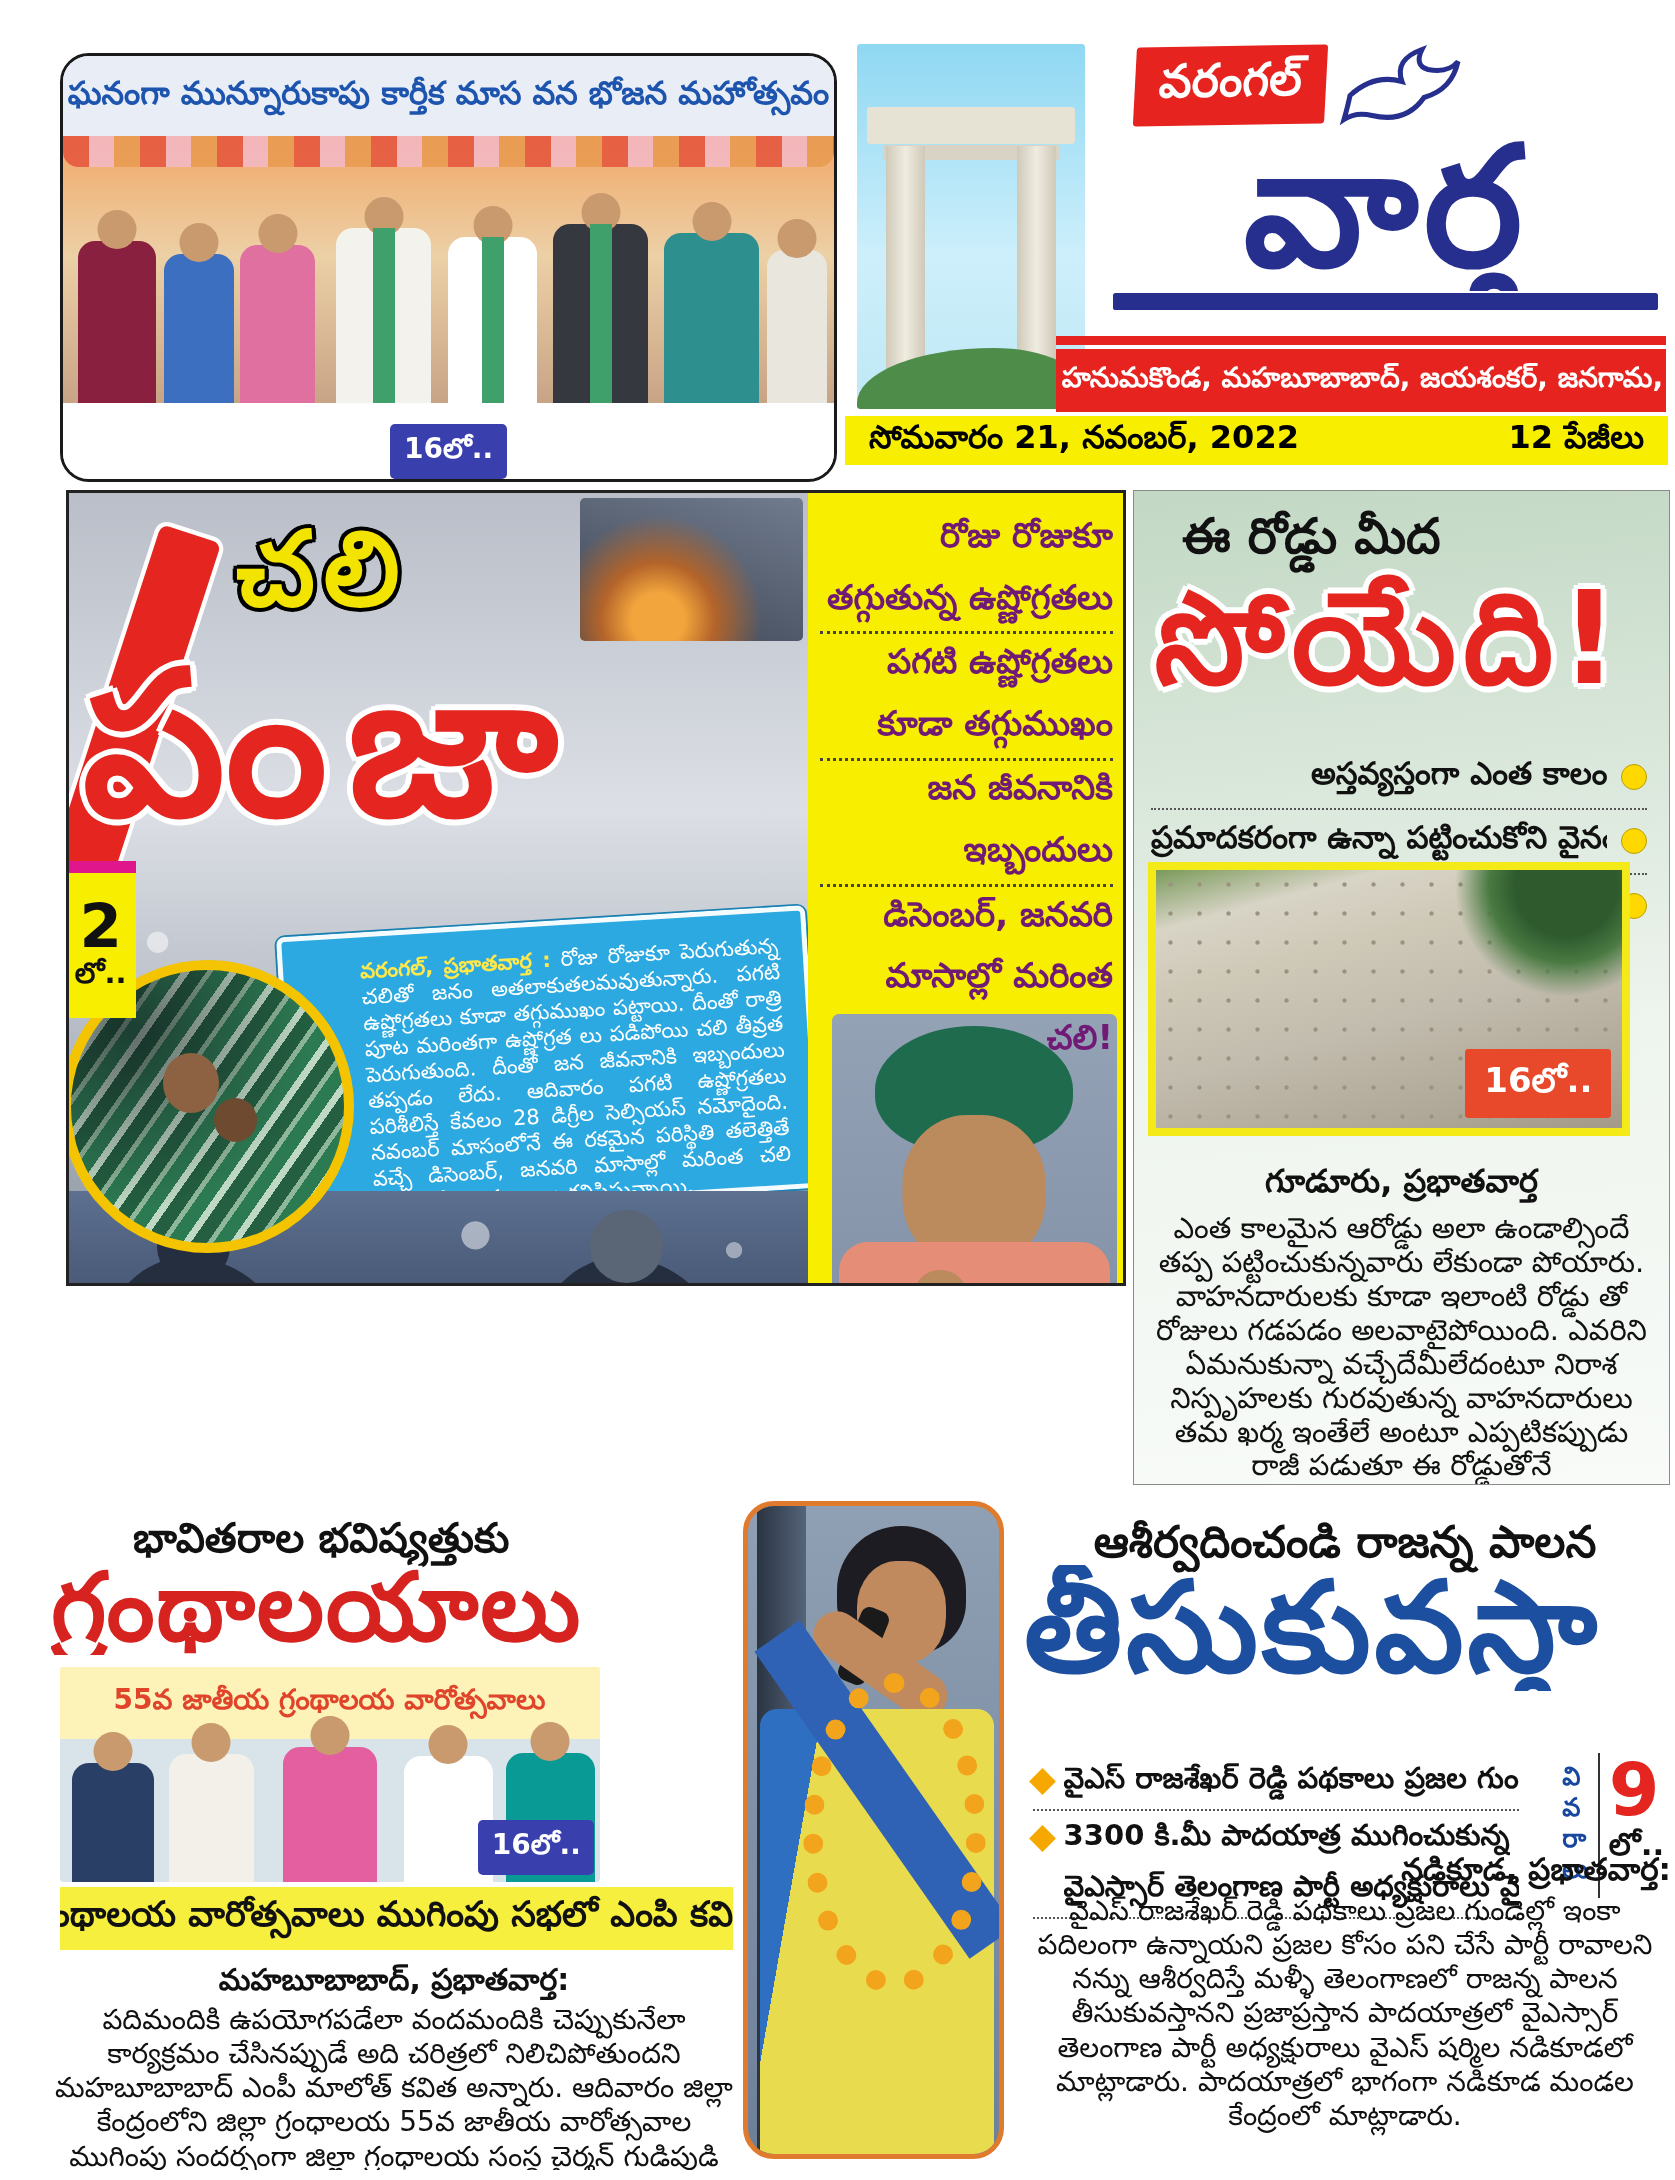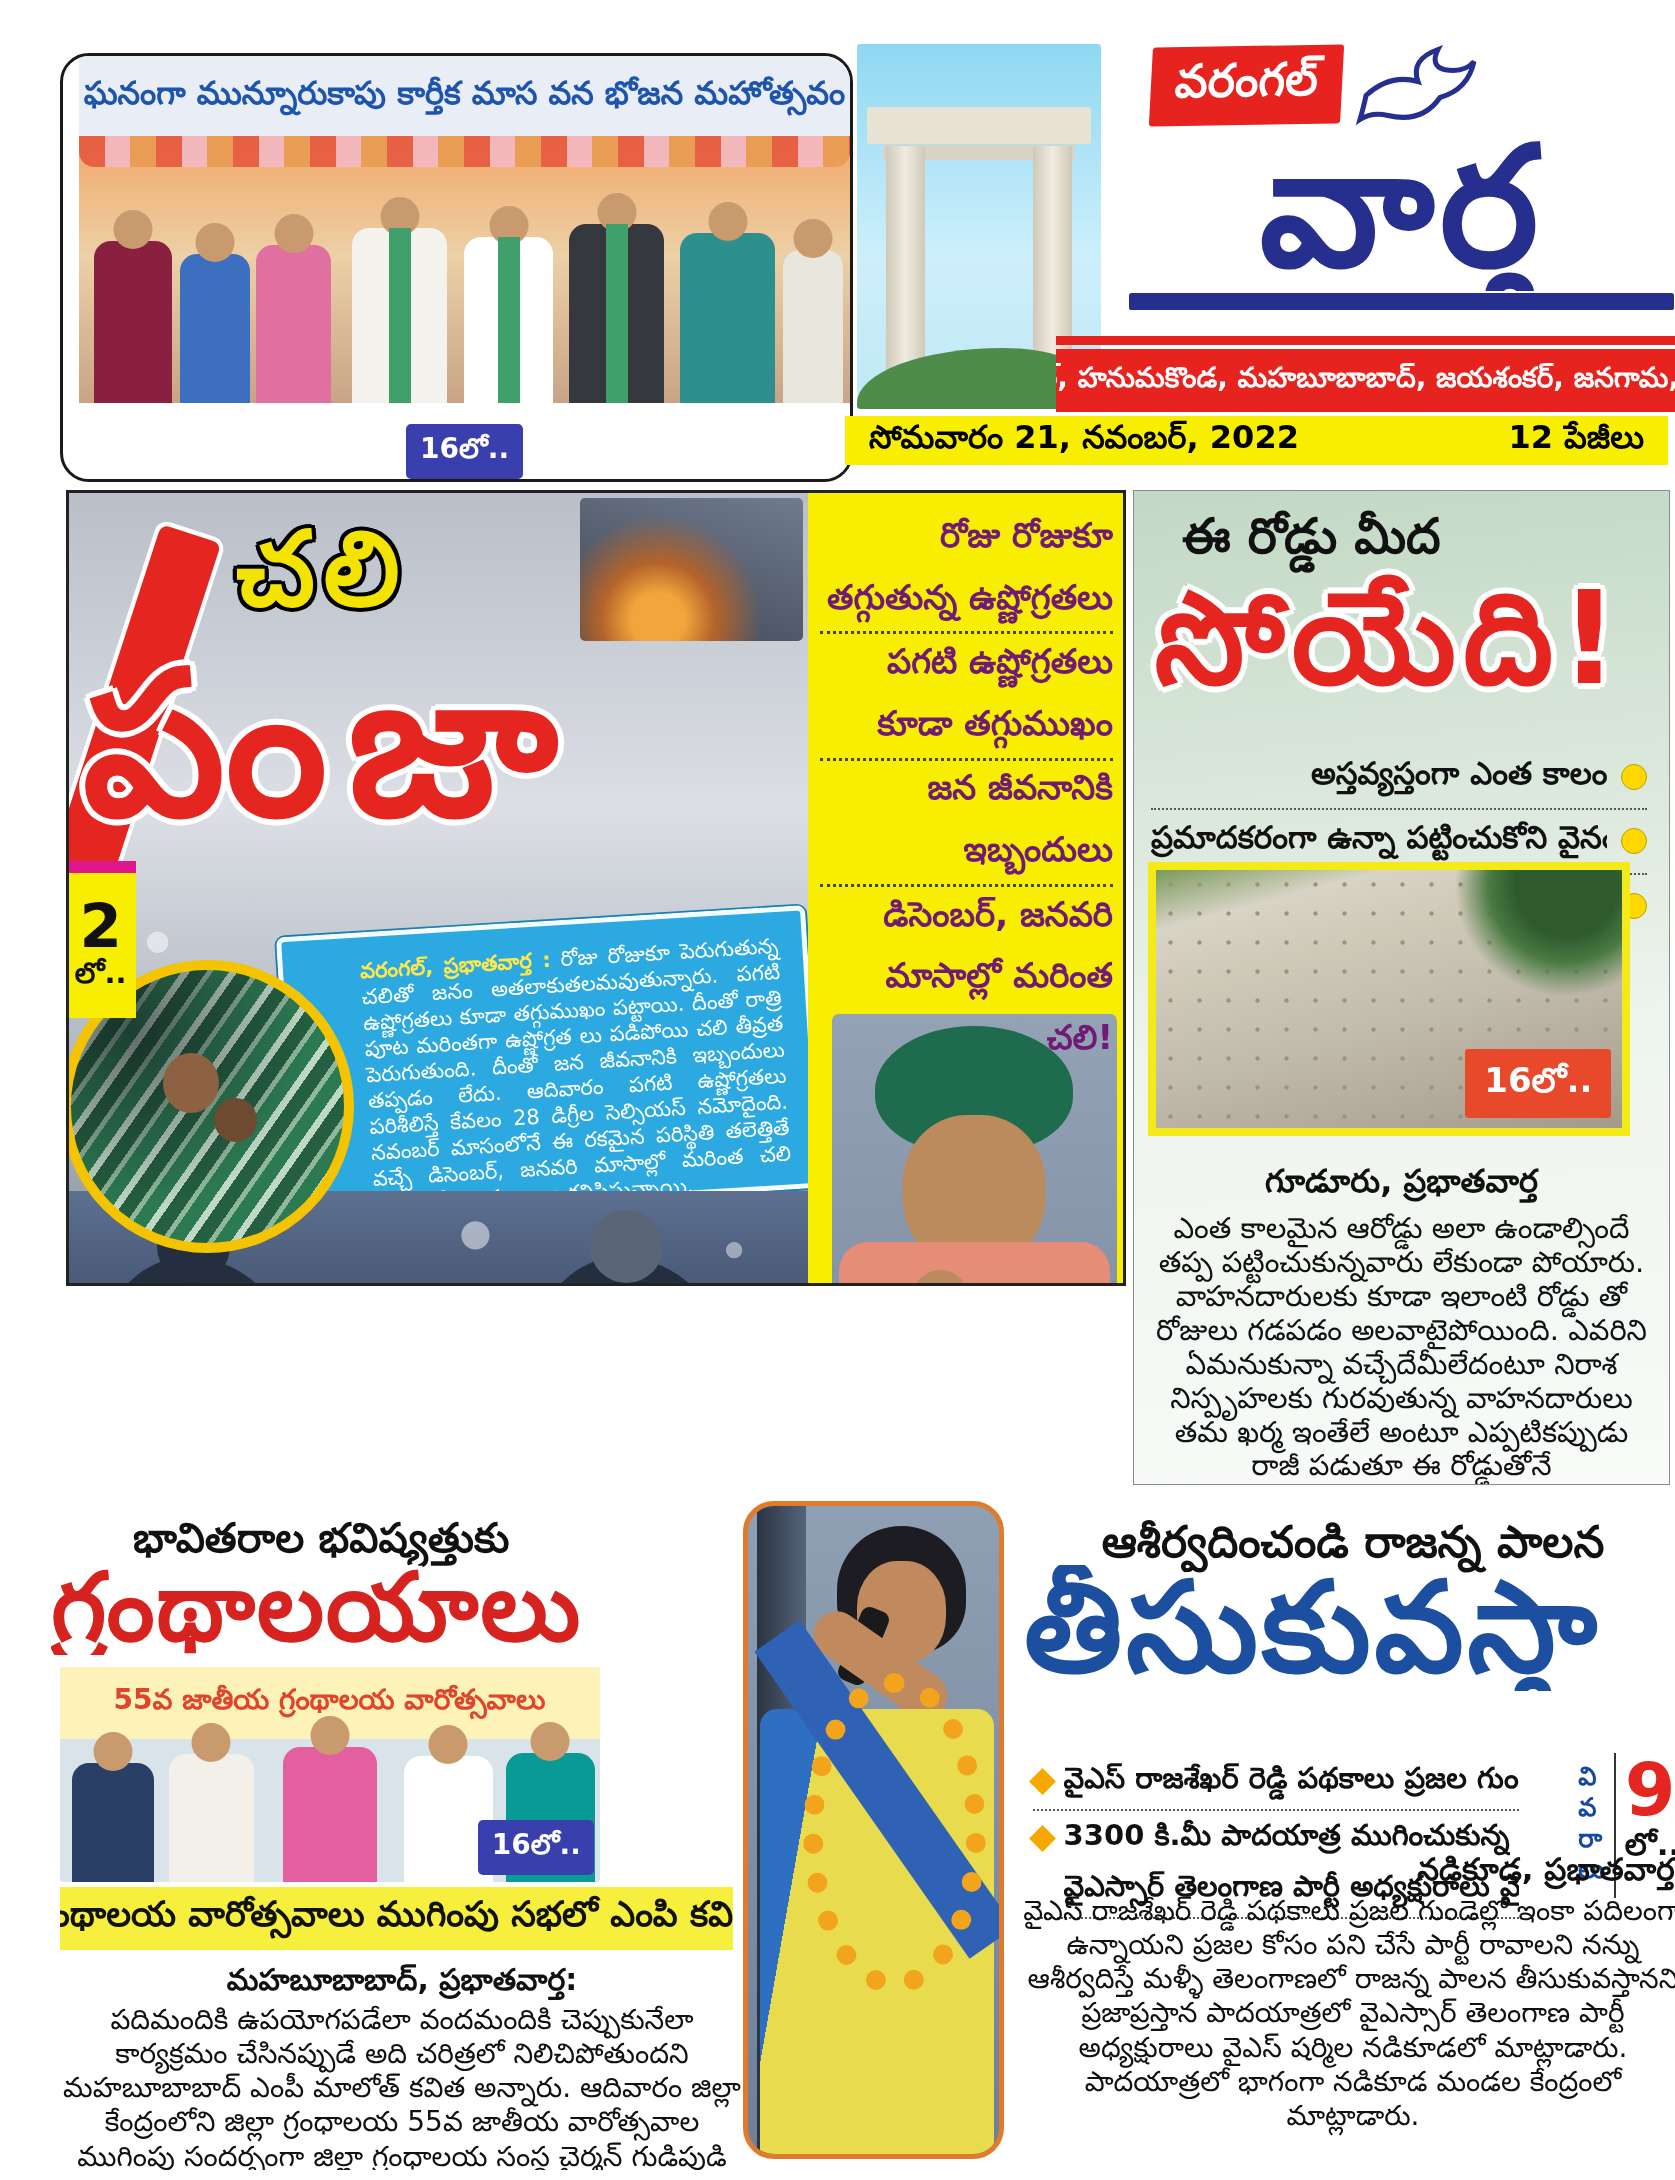--- a/index.html
+++ b/index.html
@@ -1,18 +1,18 @@
 <!DOCTYPE html>
 <html style="font-size:13.6px"><head>
 <meta charset="utf-8">
 <style>
   html,body{margin:0;padding:0;background:#e9e9e9;}
   #page{position:relative;width:1675px;height:2181px;background:#ffffff;overflow:hidden;
         font-family:"DejaVu Sans","Liberation Sans",sans-serif;color:#111;}
-  .abs{position:absolute;padding-left:16px;}
+  .abs{position:absolute;}
   .nowrap{white-space:nowrap;overflow:hidden;}
   .ow{text-shadow:4.3px 4.3px 0 #fff,-4.3px -4.3px 0 #fff,4.3px -4.3px 0 #fff,-4.3px 4.3px 0 #fff,6px 0 0 #fff,-6px 0 0 #fff,0 6px 0 #fff,0 -6px 0 #fff;}
   .ob{text-shadow:3.4px 3.4px 0 #000,-3.4px -3.4px 0 #000,3.4px -3.4px 0 #000,-3.4px 3.4px 0 #000,4.3px 0 0 #000,-4.3px 0 0 #000,0 4.3px 0 #000,0 -4.3px 0 #000;}
 
   
   #tl-card{left:60px;top:53px;width:771px;height:423px;border:3.4px solid #1a1a1a;border-radius:29px;overflow:hidden;background:#fff;}
   .tl-head{height:80px;background:#e9edf6;display:flex;align-items:center;justify-content:center;
            color:#1d54ae;font-size:32px;font-weight:bold;}
   .tl-photo{position:relative;height:267px;background:linear-gradient(#f2a869,#ecd0a6 45%,#c8a486);overflow:hidden;}
   .garland{position:absolute;left:0;right:0;top:0;height:31px;opacity:.85;

